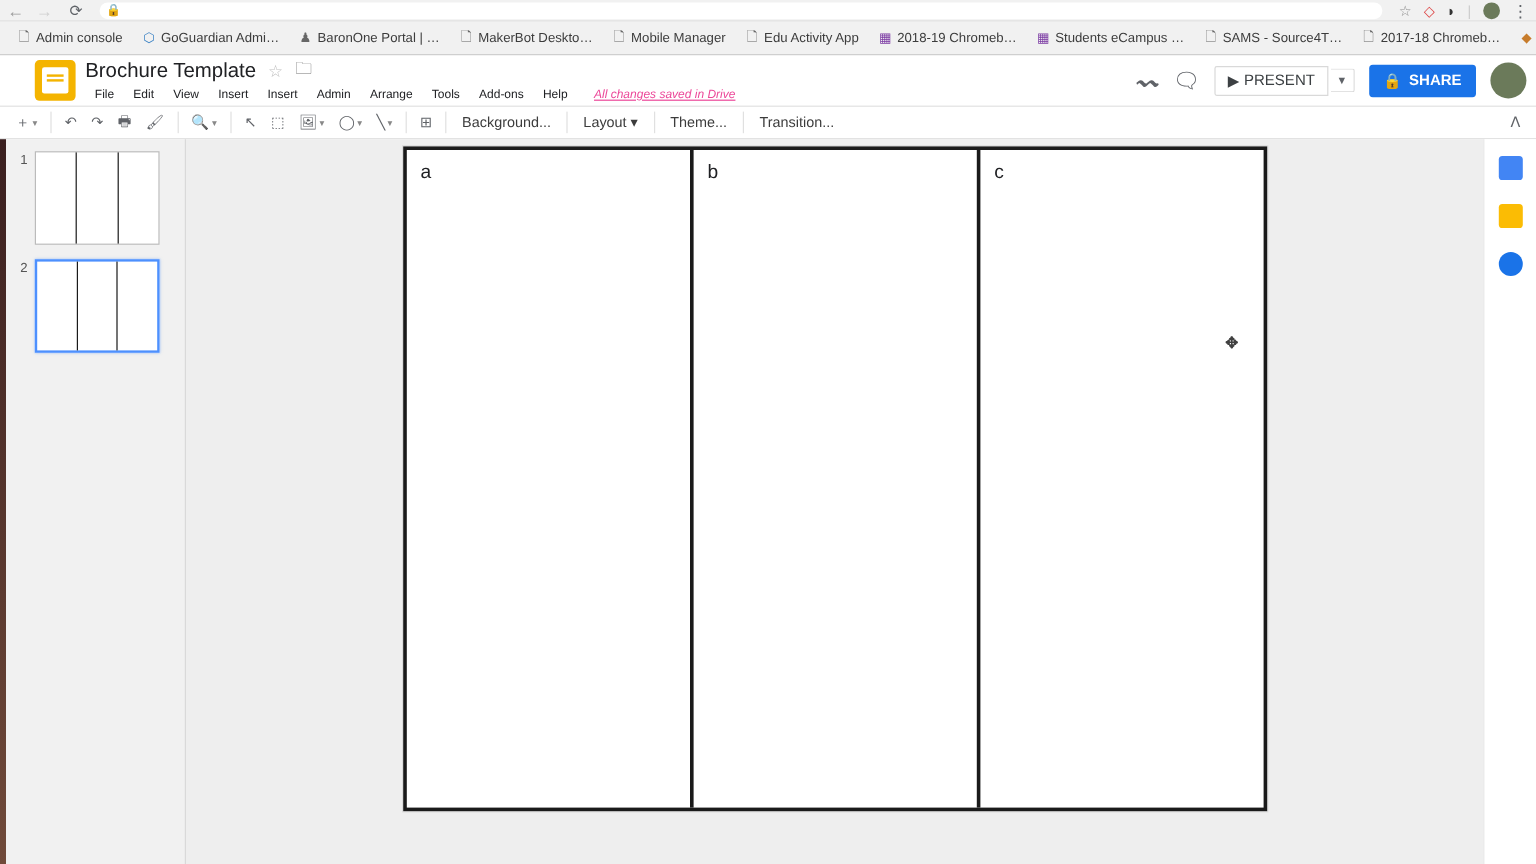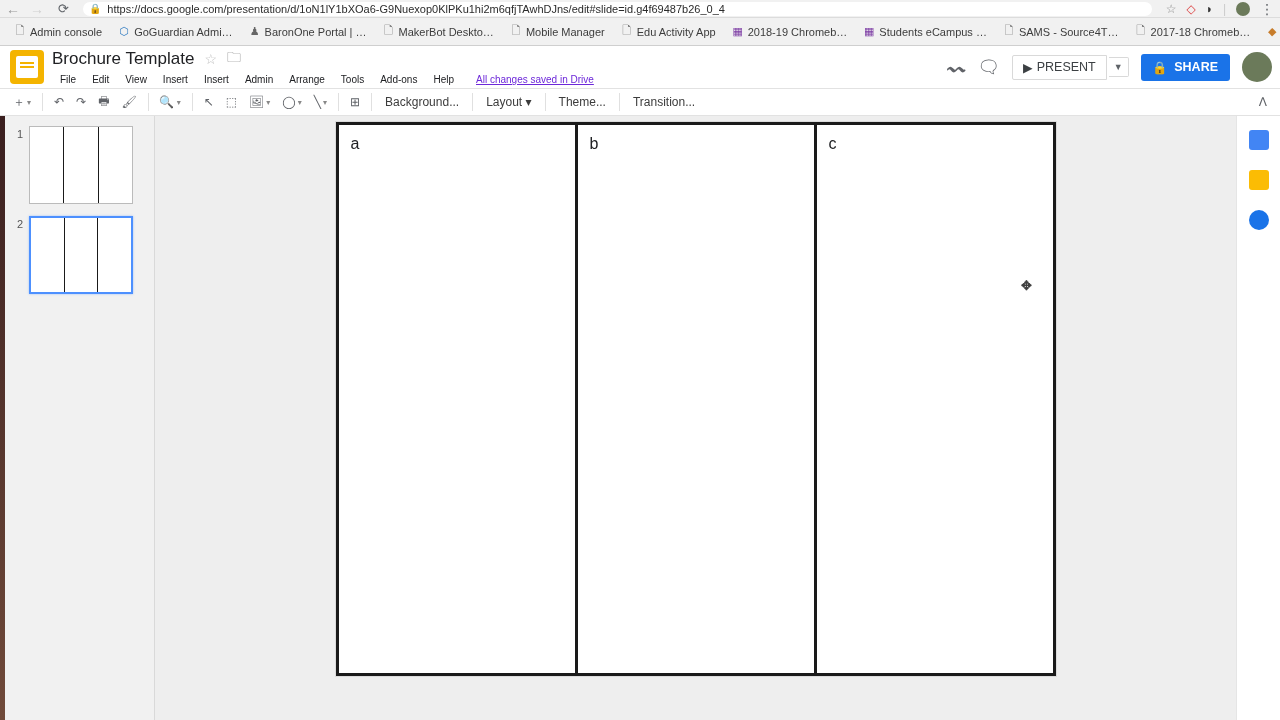--- a/index.html
+++ b/index.html
@@ -12,32 +12,32 @@
 .lock { color: #0b8043; font-size: 10px; }
 .url-icons { display: flex; gap: 10px; align-items: center; color: #8f8f8f; font-size: 12px; }
 .avatar-sm { width: 14px; height: 14px; border-radius: 50%; background: #6b7a5a; }
 .dots-v { font-size: 14px; color: #5f6368; }
 
 .bookmark-bar { height: 28px; background: #f1f1f1; display: flex; align-items: center; padding: 0 8px; gap: 4px; font-size: 11px; color: #3c3c3c; border-bottom: 1px solid #cfcfcf; }
 .bookmark { display: flex; align-items: center; gap: 4px; padding: 2px 6px; white-space: nowrap; cursor: default; }
 .bookmark .bicon { width: 12px; height: 12px; color: #666; display:inline-flex; align-items:center; justify-content:center; font-size:11px;}
 .bm-spacer { flex: 1; }
 
-.app-header { height: 42px; display: flex; align-items: center; padding: 0 8px 0 4px; gap: 8px; }
+.app-header { height: 42px; display: flex; align-items: center; padding: 0 8px 0 23px; gap: 8px; }
 .app-logo { width: 34px; height: 34px; background: #f4b400; border-radius: 4px; position: relative; margin-left:6px;}
 .app-logo::after { content:""; position:absolute; inset:6px; background:#fff; border-radius:2px;}
 .app-logo::before { content:""; position:absolute; left:10px; top:12px; width:14px; height:2px; background:#f4b400; z-index:1; box-shadow: 0 4px 0 #f4b400;}
 .title-block { display:flex; flex-direction:column; gap:1px; flex:1; }
 .title-row { display:flex; align-items:center; gap:10px; }
 .doc-title { font-size: 17px; color: #202124; }
 .star { color: #c0c0c0; font-size: 14px; }
 .folder { color: #777; font-size: 14px; }
 .menus { display:flex; gap: 0; font-size: 10px; color: #202124; }
 .menus span { padding: 2px 8px; cursor: default; }
-.menus .saved { color:#6d28d9; text-decoration: underline; margin-left: 6px;}
+.menus .saved { color:#ec4899; text-decoration: underline; margin-left: 6px; font-style: italic;}
 .header-right { display:flex; align-items:center; gap: 12px; }
 .hicon { color:#606368; font-size: 18px; }
 .present-btn { display:flex; align-items:center; gap:2px; }
 .present-main { display:flex; align-items:center; gap:4px; background:#fff; border:1px solid #d9d9d9; padding: 4px 10px; font-size: 12.5px; color:#3c4043; font-weight:500; border-radius: 2px 0 0 2px;}
 .present-drop { border:1px solid #d9d9d9; border-left:none; padding: 4px 5px; font-size:9px; color:#5f6368; border-radius:0 2px 2px 0; background:#fff;}
 .share-btn { background:#1a73e8; color:#fff; font-size:12.5px; font-weight:600; padding: 6px 12px; border-radius:3px; display:flex; align-items:center; gap:6px;}
 .avatar-lg { width:30px; height:30px; border-radius:50%; background:#6b7a5a;}
 
 .toolbar { height: 28px; border-top: 1px solid #e2e2e2; border-bottom: 1px solid #e2e2e2; display:flex; align-items:center; padding: 0 8px; gap: 2px; font-size: 12px; color:#3c3c3c; }
 .tbtn { padding: 3px 5px; display:flex; align-items:center; gap:2px; color:#606368; }
@@ -76,21 +76,20 @@
 <body>
 
 <div class="browser-bar">
   <div class="nav-arrows">
     <span>←</span>
     <span style="color:#d0d0d0">→</span>
   </div>
   <span class="reload">⟳</span>
   <div class="url-area">
     <span class="lock">🔒</span>
-    <span>https://docs.google.com/presentation/d/1oN1lY1bXOa6-G9Nuexop0KlPKu1hi2m6qfjTAwhDJns/edit#slide=id.g4f69487b26_0_4</span>
   </div>
   <div class="url-icons">
     <span>☆</span>
     <span style="color:#d44">◇</span>
     <span style="color:#333">◗</span>
     <span style="color:#ccc">|</span>
     <span class="avatar-sm"></span>
     <span class="dots-v">⋮</span>
   </div>
 </div>

